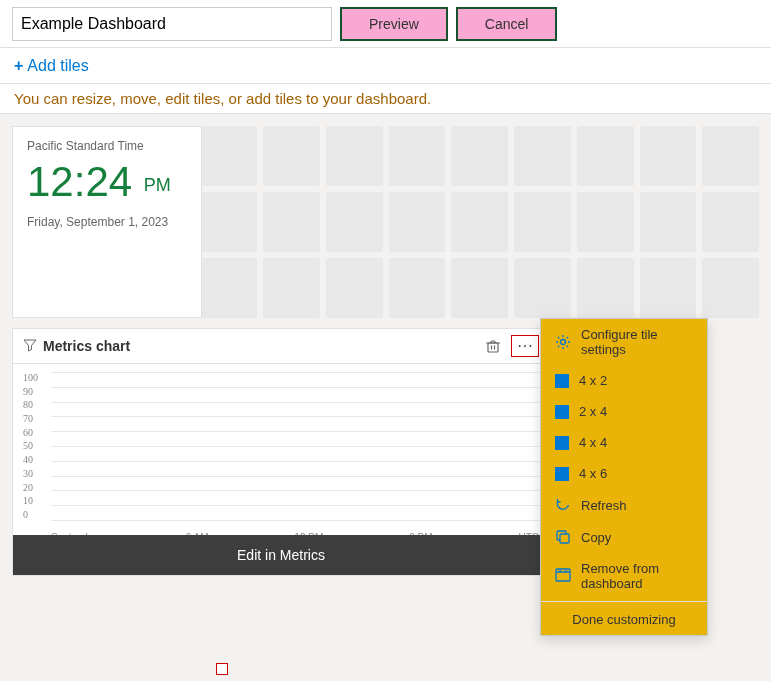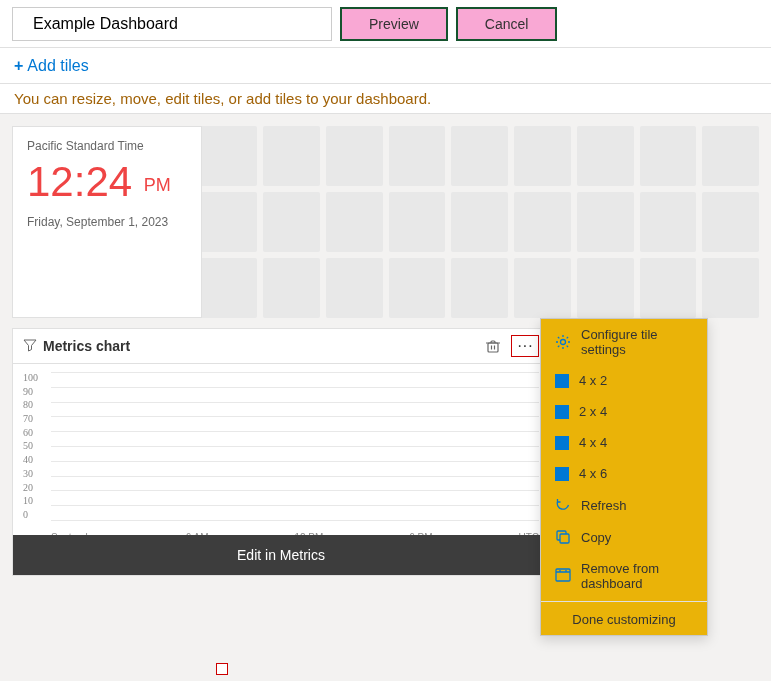--- a/index.html
+++ b/index.html
@@ -5,21 +5,21 @@
     * { box-sizing: border-box; margin: 0; padding: 0; }
     body { font-family: 'Segoe UI', sans-serif; background: #f3f2f1; width: 771px; height: 681px; overflow: hidden; }
 
     
     .top-bar {
       display: flex; align-items: center; gap: 8px;
       padding: 8px 12px; background: #fff; border-bottom: 1px solid #e0e0e0;
       height: 48px;
     }
     .title-input {
-      border: 1px solid #ccc; padding: 6px 20px; font-size: 16px;
+      border: 1px solid #ccc; padding: 6px 8px; font-size: 16px;
       width: 320px; height: 34px; outline: none;
       font-family: inherit;
     }
     .btn-save {
       background: #0078d4; color: #fff; border: none;
       padding: 6px 20px; font-size: 14px; cursor: pointer; height: 34px;
       font-family: inherit;
     }
     .btn-outline {
       background: #f9a8d4; color: #333; border: 2px solid #14532d;
@@ -68,21 +68,21 @@
     
     .clock-tile {
       position: absolute;
       top: 12px; left: 12px;
       width: 190px; height: 192px;
       background: #fff;
       border: 1px solid #e0e0e0;
       padding: 12px 14px;
     }
     .clock-timezone { font-size: 12px; color: #666; margin-bottom: 8px; }
-    .clock-time { font-size: 42px; font-weight: 200; color: #ef4444; line-height: 1; }
+    .clock-time { font-size: 42px; font-weight: 200; color: #15803d; line-height: 1; }
     .clock-time .ampm { font-size: 18px; vertical-align: middle; }
     .clock-date { font-size: 12px; color: #666; margin-top: 12px; }
 
     
     .metrics-tile {
       position: absolute;
       top: 214px; left: 12px;
       width: 538px; height: 248px;
       background: #fff;
       border: 1px solid #e0e0e0;

